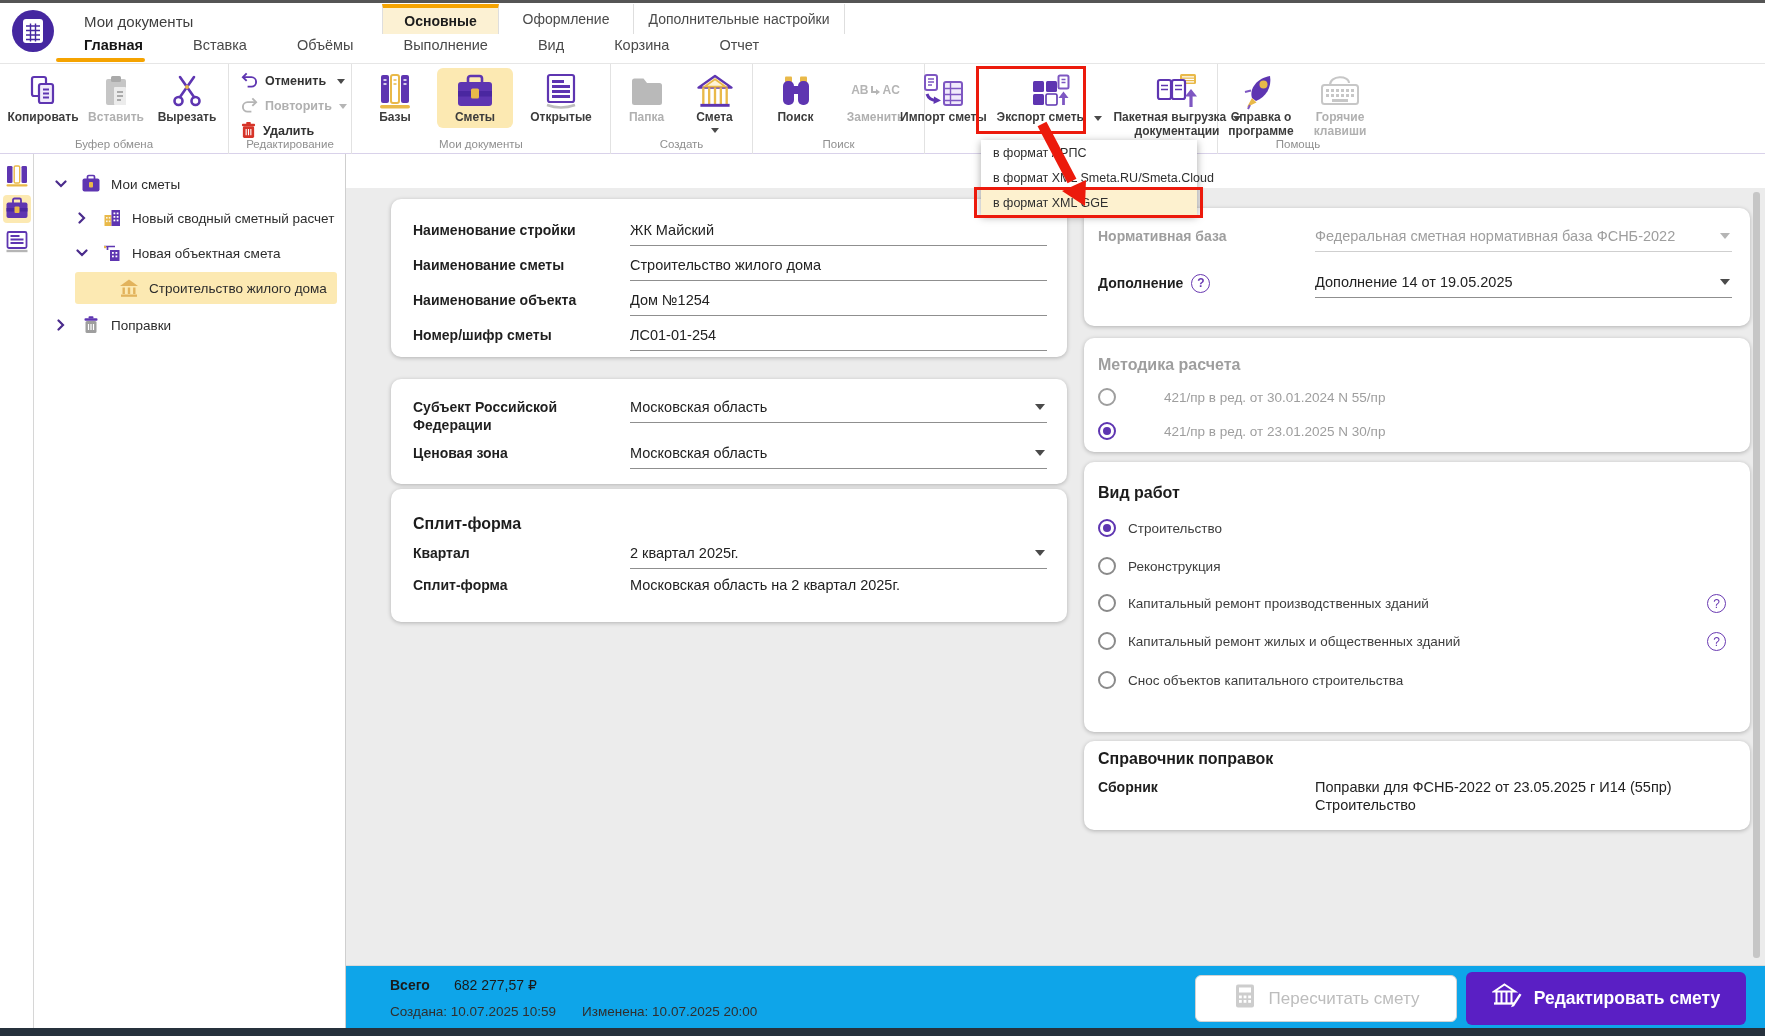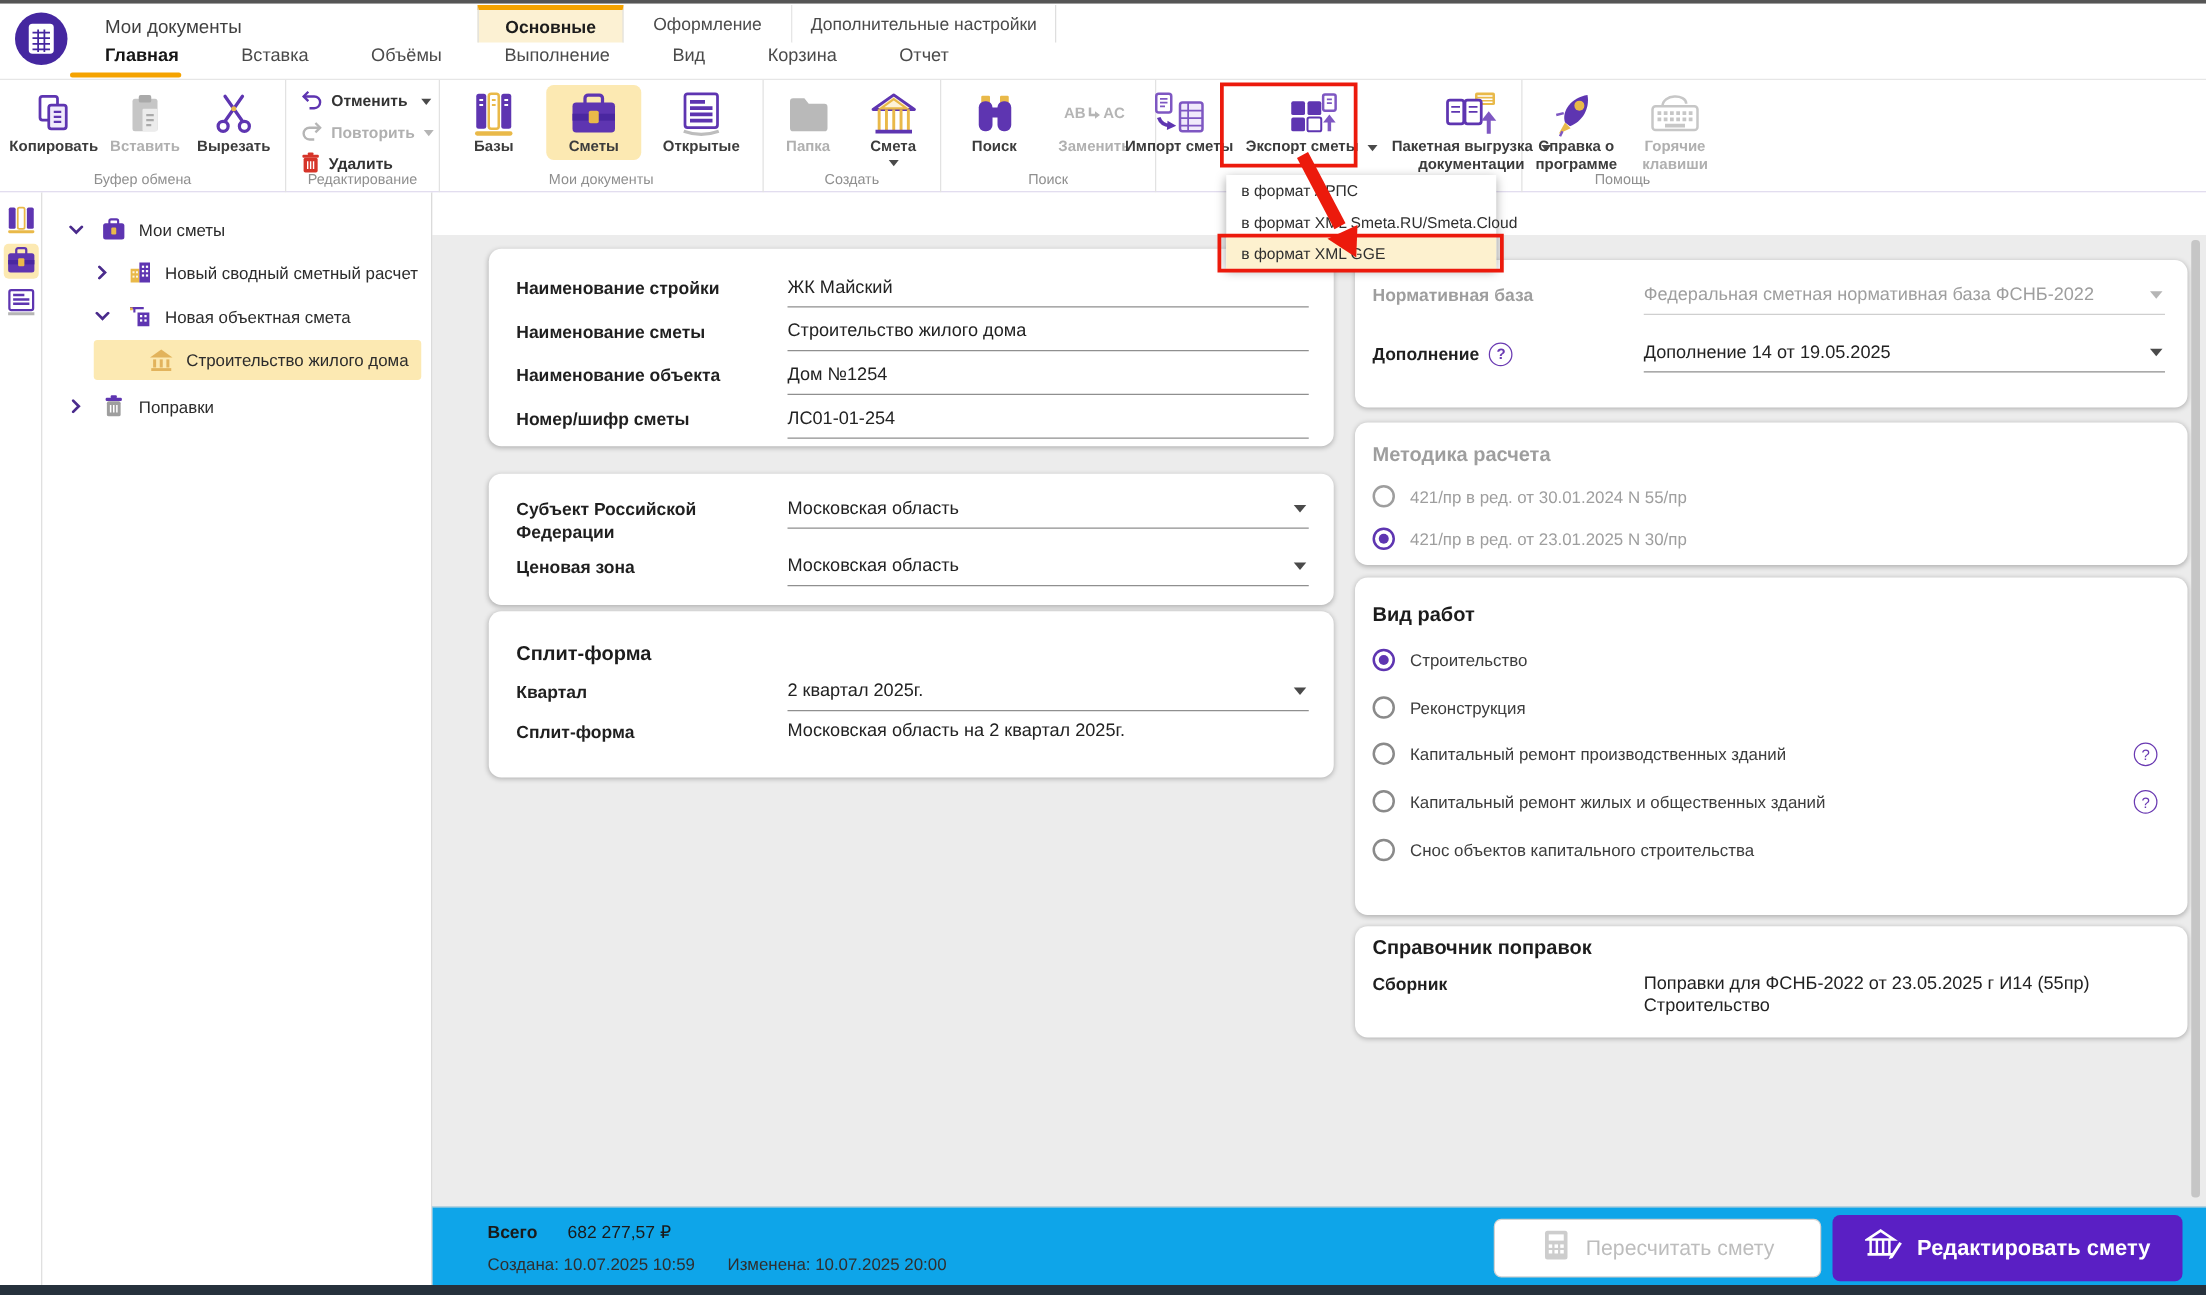--- a/index.html
+++ b/index.html
@@ -77,21 +77,21 @@
   .sect-title.gy{color:#9e9e9e;}
   .gylabel .flabel{color:#9e9e9e;}
   .gyval{color:#9e9e9e !important;border-bottom-color:#cfcfcf !important;}
   .gyval .caret{border-top-color:#b5b5b5;}
 
   .radio-row{position:absolute;left:22px;display:flex;align-items:center;gap:12px;}
   .radio{width:18px;height:18px;border:2px solid #8a8a8a;border-radius:50%;position:relative;flex-shrink:0;}
   .radio.chk{border-color:#5e35b1;}
   .radio.chk::after{content:"";position:absolute;left:3px;top:3px;width:8px;height:8px;border-radius:50%;background:#5e35b1;}
   .rlabel{font-size:13.5px;color:#3d3d3d;}
-  .rlabel.gy{color:#9e9e9e;}
+  .rlabel.gy{color:#9e9e9e;margin-left:36px;}
   .help-circle{width:19px;height:19px;border:1.6px solid #6a3ab2;border-radius:50%;color:#6a3ab2;font-size:12px;display:flex;align-items:center;justify-content:center;flex-shrink:0;}
 
   
   .footer{position:absolute;left:346px;top:965px;width:1419px;height:63px;background:#0ea5e9;border-top:1px solid #d9d9d9;}
   .tot-label{position:absolute;left:44px;top:11px;font-size:14px;font-weight:bold;color:#1a1a1a;}
   .tot-val{position:absolute;left:108px;top:11px;font-size:14px;color:#1a1a1a;}
   .meta{position:absolute;top:38px;font-size:13.5px;color:#2f2f2f;}
   .btn-recalc{position:absolute;left:849px;top:9px;width:262px;height:47px;border:1px solid #d2d2d2;border-radius:6px;background:#fff;display:flex;align-items:center;justify-content:center;gap:12px;font-size:17px;color:#bdbdbd;}
   .btn-edit{position:absolute;left:1120px;top:6px;width:280px;height:53px;border-radius:6px;background:#5a1fc4;display:flex;align-items:center;justify-content:center;gap:12px;font-size:17.5px;font-weight:bold;color:#fff;}
   .bottom-strip{position:absolute;left:0;top:1028px;width:100%;height:8px;background:#26313c;}

